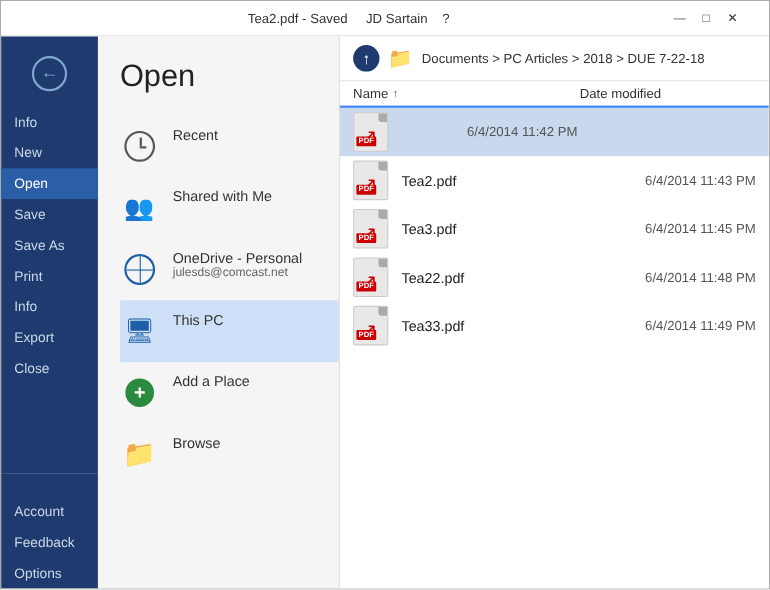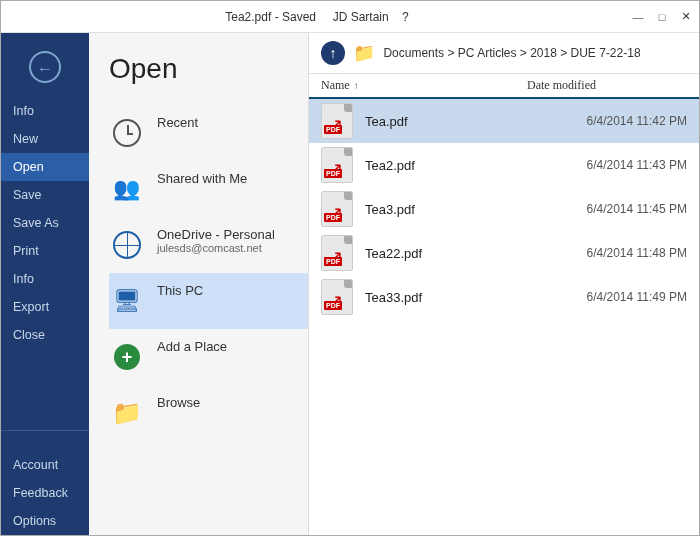--- a/index.html
+++ b/index.html
@@ -13,21 +13,21 @@
       display: flex;
       flex-direction: column;
     }
 
     
     .titlebar {
       height: 32px;
       background: #fff;
       display: flex;
       align-items: center;
-      padding: 0 4px;
+      padding: 0 24px;
       border-bottom: 1px solid #e0e0e0;
       flex-shrink: 0;
     }
     .titlebar-title {
       flex: 1;
       text-align: center;
       font-size: 12px;
       color: #333;
     }
     .titlebar-controls {
@@ -180,23 +180,22 @@
       color: #333;
       white-space: nowrap;
       overflow: hidden;
       text-overflow: ellipsis;
     }
 
     
     .file-list-header {
       display: flex;
       padding: 4px 12px;
-      border-bottom: 2px solid #0c4a6e;
-      flex-shrink: 0;
-      font-family: Liberation Serif, serif;
+      border-bottom: 2px solid #3b82f6;
+      flex-shrink: 0;
     }
     .col-name {
       flex: 1;
       font-size: 12px;
       color: #333;
       font-weight: 500;
       display: flex; align-items: center; gap: 4px;
     }
     .col-date {
       width: 160px;
@@ -458,21 +457,20 @@
 
         <div class="file-list-scroll">
 
         <div class="file-row selected">
     <div class="file-icon">
       <div class="pdf-icon">
         <span class="pdf-arrow">↗</span>
         <span class="pdf-badge">PDF</span>
       </div>
     </div>
-    <span class="file-name">Tea.pdf</span>
     <span class="file-date">6/4/2014 11:42 PM</span>
   </div>
             <div class="file-row">
     <div class="file-icon">
       <div class="pdf-icon">
         <span class="pdf-arrow">↗</span>
         <span class="pdf-badge">PDF</span>
       </div>
     </div>
     <span class="file-name">Tea2.pdf</span>

